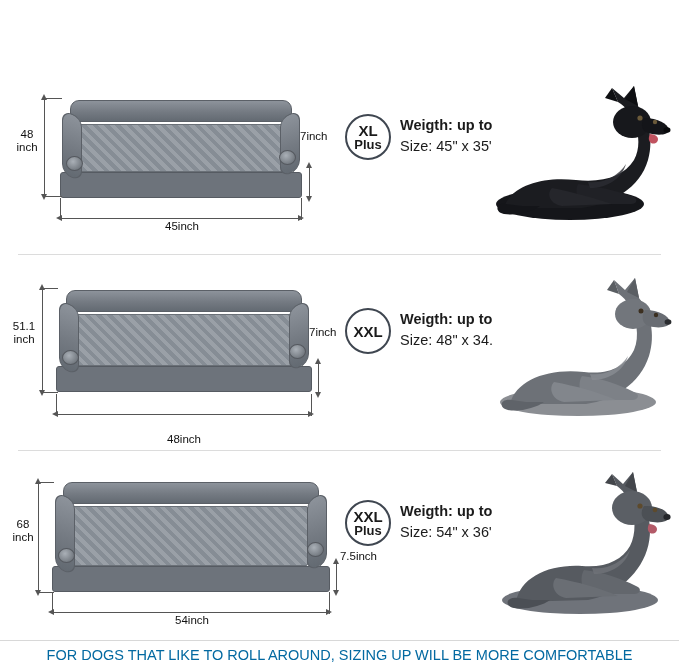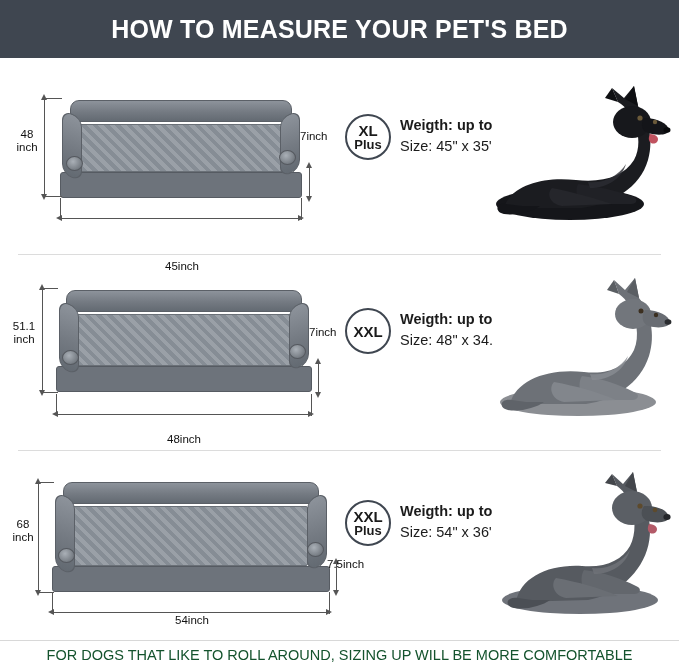--- a/index.html
+++ b/index.html
@@ -40,21 +40,21 @@
     position: absolute;
     left: 0; top: 640px;
     width: 679px; height: 28px;
     display: flex;
     align-items: center;
     justify-content: center;
     border-top: 1px solid #d8d8d8;
     background: #ffffff;
   }
   .footer-text {
-    color: #14532d;
+    color: #0369a1;
     font-size: 14.5px;
     white-space: nowrap;
   }
 
   
   .row {
     position: absolute;
     left: 0;
     width: 679px;
     height: 194px;
@@ -214,23 +214,20 @@
     overflow: hidden;
     background: #ffffff;
   }
   .dog-svg { display: block; }
 </style>
 </head>
 <body>
 
 <div id="page">
 
-  <div class="header">
-    <div class="header-title">HOW TO MEASURE YOUR PET'S BED</div>
-  </div>
 
   <div class="row" style="top:62px;">
 
     <div class="bed-area">
 
       <div class="bed" style="left:48px; top:28px; width:242px; height:100px;">
         <div class="bed-base"></div>
         <div class="bed-mat"></div>
         <div class="bolster bolster-back"></div>
         <div class="bolster bolster-left"></div>
@@ -245,21 +242,21 @@
       <div class="tick-v" style="left:32px; top:28px; width:18px;"></div>
       <div class="tick-v" style="left:32px; top:126px; width:18px;"></div>
       <div class="dim-label" style="left:-2px; top:58px; width:34px;">48
 inch</div>
 
       <div class="dim-line-h" style="left:48px; top:148px; width:242px;"></div>
       <div class="arrow-left" style="left:44px; top:145px;"></div>
       <div class="arrow-right" style="left:286px; top:145px;"></div>
       <div class="tick-h" style="left:48px; top:128px; height:22px;"></div>
       <div class="tick-h" style="left:289px; top:128px; height:22px;"></div>
-      <div class="dim-label" style="left:130px; top:150px; width:80px;margin-top:40px;">45inch</div>
+      <div class="dim-label" style="left:130px; top:150px; width:80px;">45inch</div>
 
       <div class="dim-line-v" style="left:297px; top:96px; height:32px;"></div>
       <div class="arrow-up" style="left:294px; top:92px;"></div>
       <div class="arrow-down" style="left:294px; top:126px;"></div>
       <div class="dim-label" style="left:288px; top:60px; width:44px; text-align:left;">7inch</div>
     </div>
 
     <div class="badge" style="top:52px;">
       <span class="b1">XL</span>
       <span class="b2">Plus</span>
@@ -397,21 +394,21 @@
       <div class="dim-line-h" style="left:40px; top:152px; width:278px;"></div>
       <div class="arrow-left" style="left:36px; top:149px;"></div>
       <div class="arrow-right" style="left:314px; top:149px;"></div>
       <div class="tick-h" style="left:40px; top:132px; height:22px;"></div>
       <div class="tick-h" style="left:317px; top:132px; height:22px;"></div>
       <div class="dim-label" style="left:140px; top:154px; width:80px;">54inch</div>
 
       <div class="dim-line-v" style="left:324px; top:102px; height:30px;"></div>
       <div class="arrow-up" style="left:321px; top:98px;"></div>
       <div class="arrow-down" style="left:321px; top:130px;"></div>
-      <div class="dim-label" style="left:315px; top:98px; width:50px; text-align:left;">7.5inch</div>
+      <div class="dim-label" style="left:315px; top:90px; width:50px; text-align:right;">7.5inch</div>
     </div>
 
     <div class="badge" style="top:48px;">
       <span class="b1">XXL</span>
       <span class="b2">Plus</span>
     </div>
 
     <div class="spec" style="top:48px;">
       <div>
         <span class="lbl">Weigth: up to</span>

